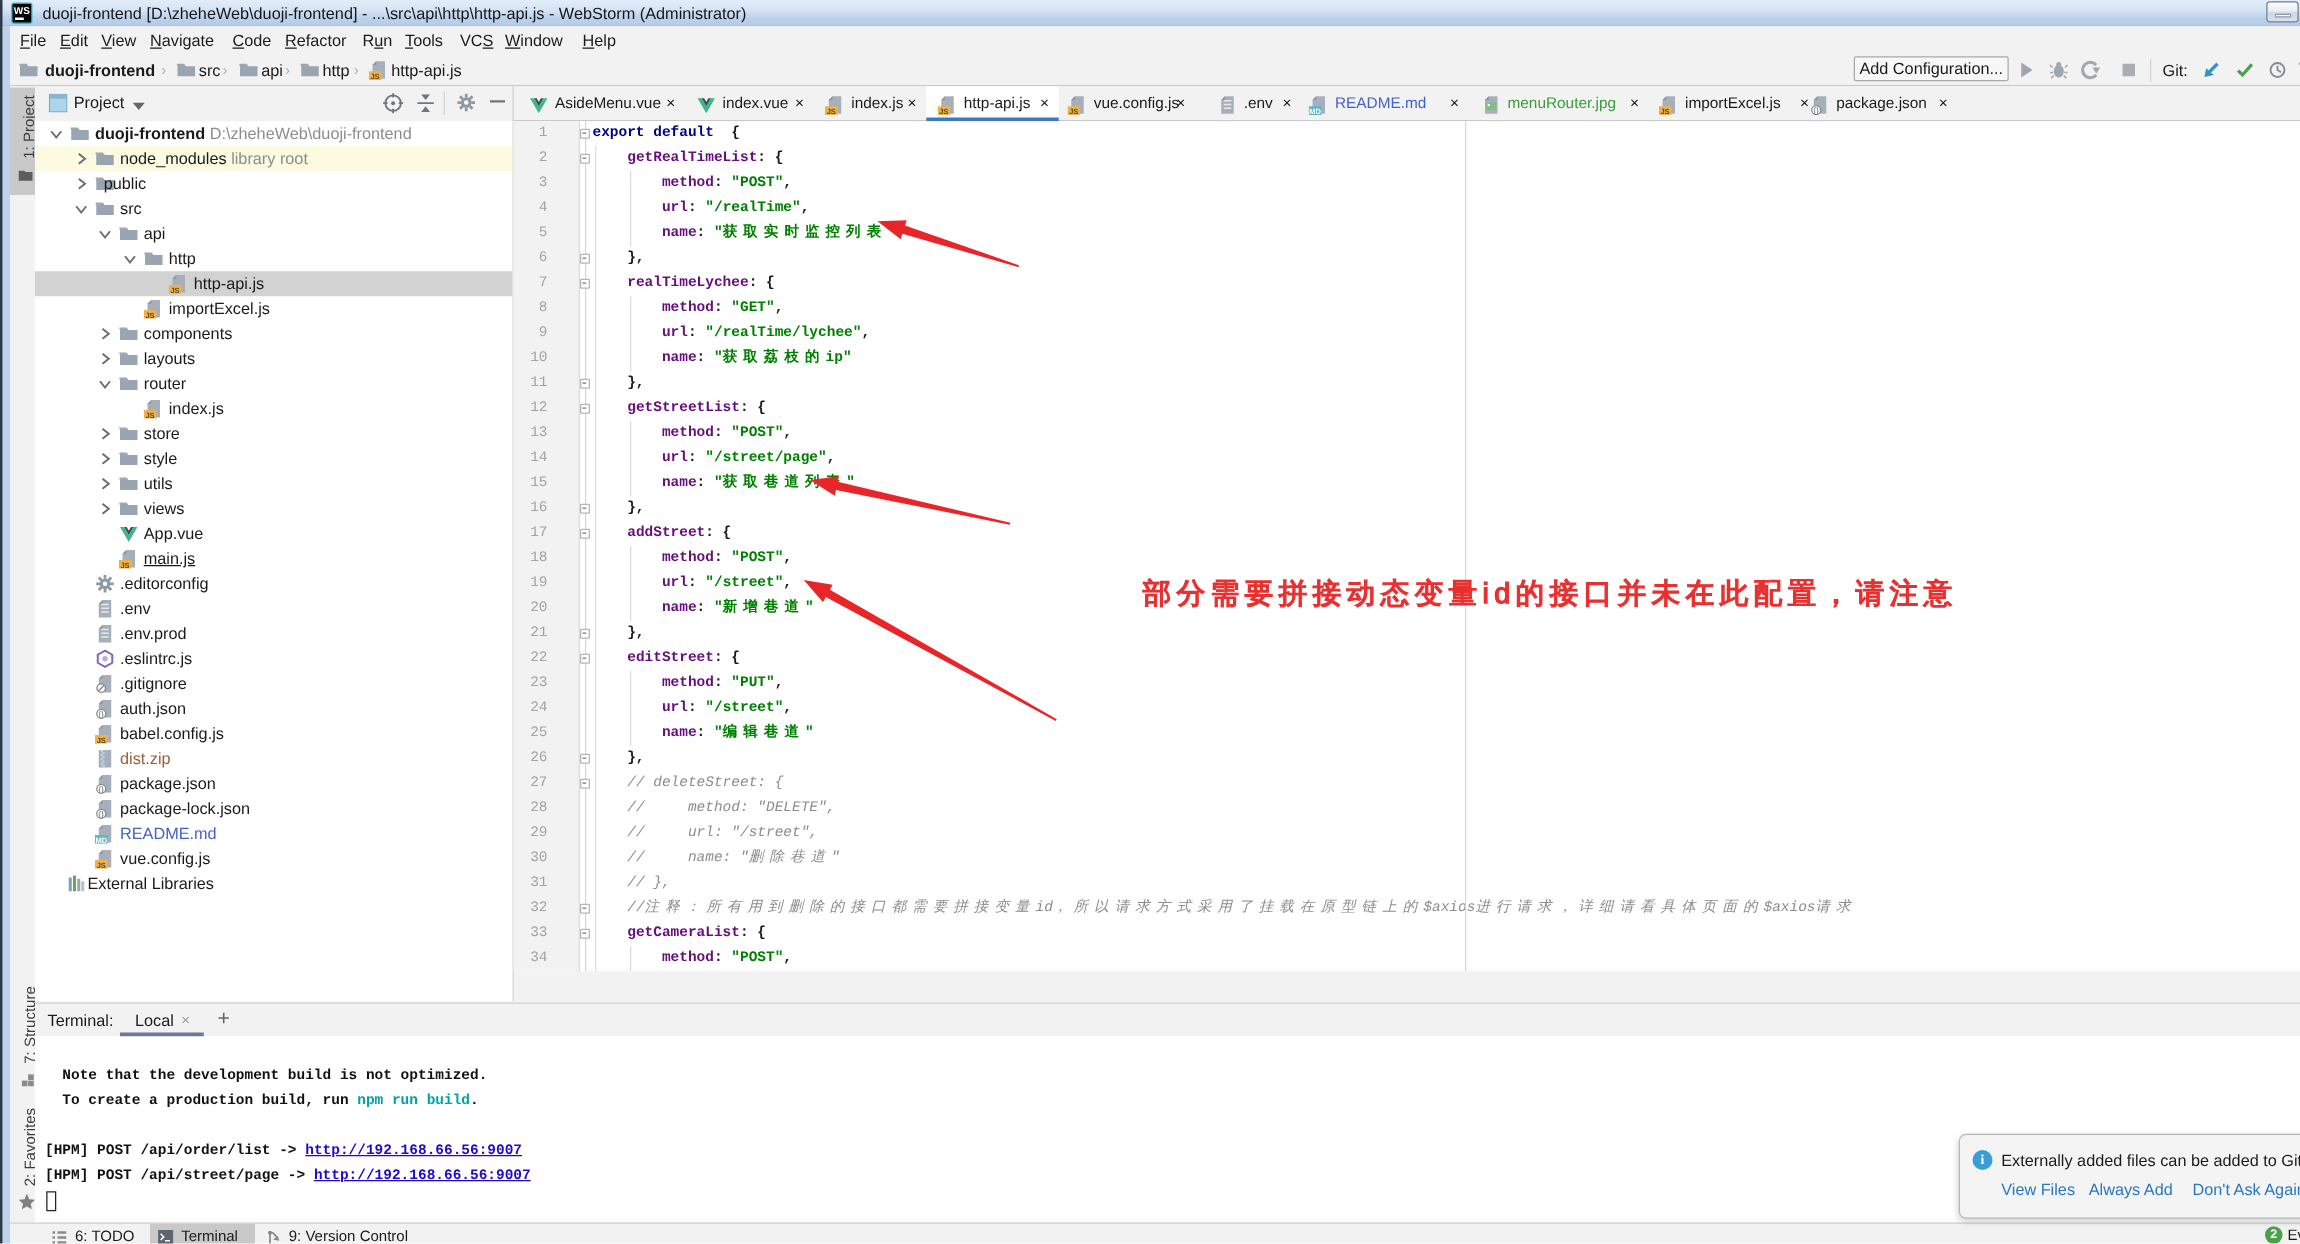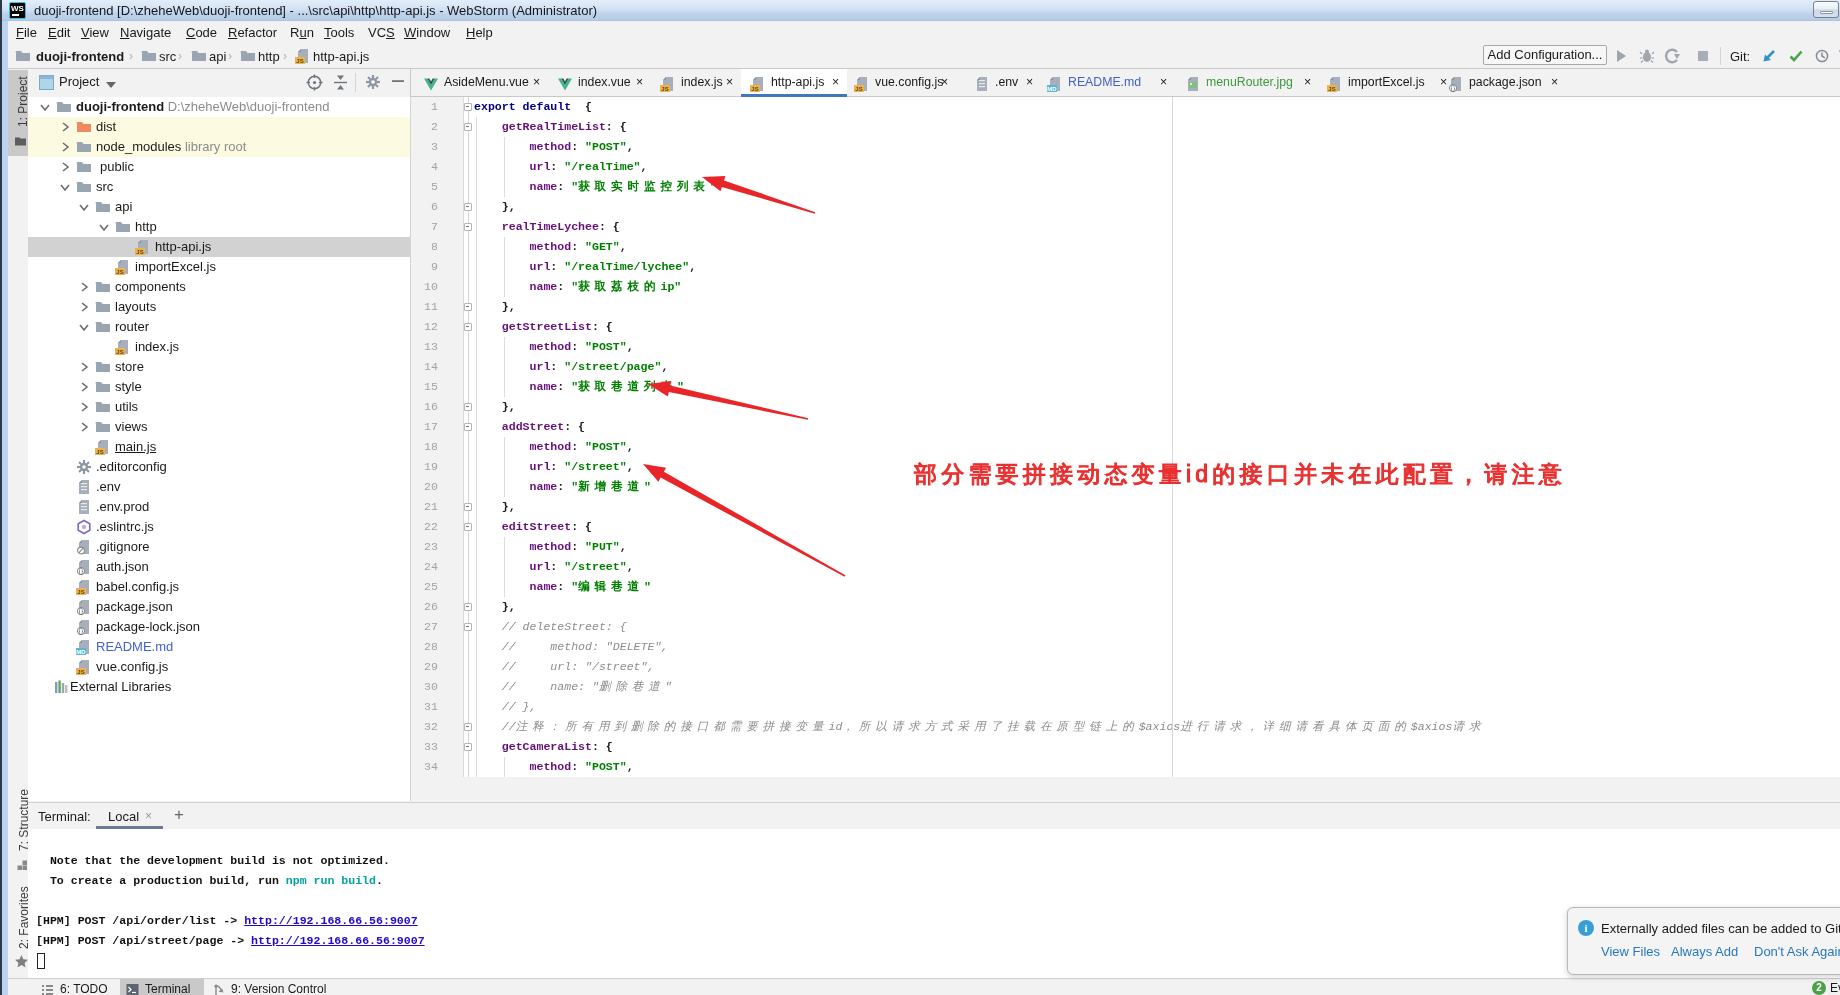--- a/index.html
+++ b/index.html
@@ -243,44 +243,34 @@
             <path d="M1 4.5 1 13 15 13 15 5.5 7.5 5.5 6 3.5 2 3.5 Z" fill="#9aa5b2"></path>
             <path d="M1 4.5 1 3.5 6 3.5 7.5 5.5 15 5.5" fill="none" stroke="#9aa5b2" stroke-width="1"></path>
           </svg></span>
         <span class="lb" style="left:48px;"><b>duoji-frontend</b> <span class="gray" style="font-weight:normal">D:\zheheWeb\duoji-frontend</span></span>
       </div>
       <div class="trow ylw">
         <span class="ch" style="left:29px"><svg width="16" height="16">
             <polyline points="6,4 11,8 6,12" fill="none" stroke="#6e6e6e" stroke-width="1.6"></polyline>
           </svg></span>
         <span class="ic" style="left:48px"><svg width="16" height="16">
-            <path d="M1 4.5 1 13 15 13 15 5.5 7.5 5.5 6 3.5 2 3.5 Z" fill="#ee8a60"></path>
-            <path d="M1 4.5 1 3.5 6 3.5 7.5 5.5 15 5.5" fill="none" stroke="#ee8a60" stroke-width="1"></path>
-          </svg></span>
-        <span class="lb" style="left:68px;">dist</span>
-      </div>
-      <div class="trow ylw">
+            <path d="M1 4.5 1 13 15 13 15 5.5 7.5 5.5 6 3.5 2 3.5 Z" fill="#9aa5b2"></path>
+            <path d="M1 4.5 1 3.5 6 3.5 7.5 5.5 15 5.5" fill="none" stroke="#9aa5b2" stroke-width="1"></path>
+          </svg></span>
+        <span class="lb" style="left:68px;">node_modules <span class="gray">library root</span></span>
+      </div>
+      <div class="trow ">
         <span class="ch" style="left:29px"><svg width="16" height="16">
             <polyline points="6,4 11,8 6,12" fill="none" stroke="#6e6e6e" stroke-width="1.6"></polyline>
           </svg></span>
         <span class="ic" style="left:48px"><svg width="16" height="16">
             <path d="M1 4.5 1 13 15 13 15 5.5 7.5 5.5 6 3.5 2 3.5 Z" fill="#9aa5b2"></path>
             <path d="M1 4.5 1 3.5 6 3.5 7.5 5.5 15 5.5" fill="none" stroke="#9aa5b2" stroke-width="1"></path>
           </svg></span>
-        <span class="lb" style="left:68px;">node_modules <span class="gray">library root</span></span>
-      </div>
-      <div class="trow ">
-        <span class="ch" style="left:29px"><svg width="16" height="16">
-            <polyline points="6,4 11,8 6,12" fill="none" stroke="#6e6e6e" stroke-width="1.6"></polyline>
-          </svg></span>
-        <span class="ic" style="left:48px"><svg width="16" height="16">
-            <path d="M1 4.5 1 13 15 13 15 5.5 7.5 5.5 6 3.5 2 3.5 Z" fill="#9aa5b2"></path>
-            <path d="M1 4.5 1 3.5 6 3.5 7.5 5.5 15 5.5" fill="none" stroke="#9aa5b2" stroke-width="1"></path>
-          </svg></span>
-        <span class="lb" style="left:72px;">public</span>
+        <span class="lb" style="left:55px;">public</span>
       </div>
       <div class="trow ">
         <span class="ch" style="left:29px"><svg width="16" height="16">
             <polyline points="4,6 8,11 12,6" fill="none" stroke="#6e6e6e" stroke-width="1.6"></polyline>
           </svg></span>
         <span class="ic" style="left:48px"><svg width="16" height="16">
             <path d="M1 4.5 1 13 15 13 15 5.5 7.5 5.5 6 3.5 2 3.5 Z" fill="#9aa5b2"></path>
             <path d="M1 4.5 1 3.5 6 3.5 7.5 5.5 15 5.5" fill="none" stroke="#9aa5b2" stroke-width="1"></path>
           </svg></span>
         <span class="lb" style="left:68px;">src</span>
@@ -394,20 +384,27 @@
       </div>
       <div class="trow ">
         <span class="ch" style="left:48px"><svg width="16" height="16">
             <polyline points="6,4 11,8 6,12" fill="none" stroke="#6e6e6e" stroke-width="1.6"></polyline>
           </svg></span>
         <span class="ic" style="left:67px"><svg width="16" height="16">
             <path d="M1 4.5 1 13 15 13 15 5.5 7.5 5.5 6 3.5 2 3.5 Z" fill="#9aa5b2"></path>
             <path d="M1 4.5 1 3.5 6 3.5 7.5 5.5 15 5.5" fill="none" stroke="#9aa5b2" stroke-width="1"></path>
           </svg></span>
         <span class="lb" style="left:87px;">views</span>
+      </div>
+      <div class="trow ">
+        <span class="ic" style="left:67px"><svg width="16" height="16">
+            <polygon points="1,2.5 8,14.5 15,2.5 11.6,2.5 8,9 4.4,2.5" fill="#41b883"></polygon>
+            <polygon points="4.4,2.5 8,9 11.6,2.5 9.7,2.5 8,5.6 6.3,2.5" fill="#35495e"></polygon>
+          </svg></span>
+        <span class="lb" style="left:87px;">App.vue</span>
       </div>
       <div class="trow ">
         <span class="ic" style="left:67px"><svg width="16" height="16">
             <path d="M6 1 13 1 13 15 3 15 3 4 Z" fill="#a7b0ba"></path>
             <path d="M6 1 6 4 3 4 Z" fill="#8b949e"></path>
             <rect x="0" y="9" width="10" height="7" fill="#efb150"></rect>
             <text x="5" y="15" font-size="6" font-weight="bold" text-anchor="middle" fill="#5a4a10" font-family="Liberation Sans">JS</text>
           </svg></span>
         <span class="lb" style="left:87px;text-decoration:underline;">main.js</span>
       </div>
@@ -476,20 +473,34 @@
         <span class="lb" style="left:68px;">auth.json</span>
       </div>
       <div class="trow ">
         <span class="ic" style="left:48px"><svg width="16" height="16">
             <path d="M6 1 13 1 13 15 3 15 3 4 Z" fill="#a7b0ba"></path>
             <path d="M6 1 6 4 3 4 Z" fill="#8b949e"></path>
             <rect x="0" y="9" width="10" height="7" fill="#efb150"></rect>
             <text x="5" y="15" font-size="6" font-weight="bold" text-anchor="middle" fill="#5a4a10" font-family="Liberation Sans">JS</text>
           </svg></span>
         <span class="lb" style="left:68px;">babel.config.js</span>
+      </div>
+      <div class="trow ">
+        <span class="ic" style="left:48px"><svg width="16" height="16">
+            <rect x="3" y="1" width="10" height="14" fill="#a7b0ba"></rect>
+            <rect x="4.6" y="1.0" width="1.6" height="1.4" fill="#bfe3f2"></rect>
+            <rect x="6" y="2.7" width="1.6" height="1.4" fill="#bfe3f2"></rect>
+            <rect x="4.6" y="4.4" width="1.6" height="1.4" fill="#bfe3f2"></rect>
+            <rect x="6" y="6.1" width="1.6" height="1.4" fill="#bfe3f2"></rect>
+            <rect x="4.6" y="7.8" width="1.6" height="1.4" fill="#bfe3f2"></rect>
+            <rect x="6" y="9.5" width="1.6" height="1.4" fill="#bfe3f2"></rect>
+            <rect x="4.6" y="11.2" width="1.6" height="1.4" fill="#bfe3f2"></rect>
+            <rect x="6" y="12.9" width="1.6" height="1.4" fill="#bfe3f2"></rect>
+          </svg></span>
+        <span class="lb" style="left:68px;color:#9c5d37;">dist.zip</span>
       </div>
       <div class="trow ">
         <span class="ic" style="left:48px"><svg width="16" height="16">
             <path d="M6 1 13 1 13 15 3 15 3 4 Z" fill="#a7b0ba"></path>
             <path d="M6 1 6 4 3 4 Z" fill="#8b949e"></path>
             <circle cx="5" cy="12" r="3.6" fill="#fff" stroke="#7e878f" stroke-width="1"></circle>
             <text x="5" y="14.4" font-size="6.4" text-anchor="middle" fill="#5a6068" font-family="Liberation Sans">{}</text>
           </svg></span>
         <span class="lb" style="left:68px;">package.json</span>
       </div>

